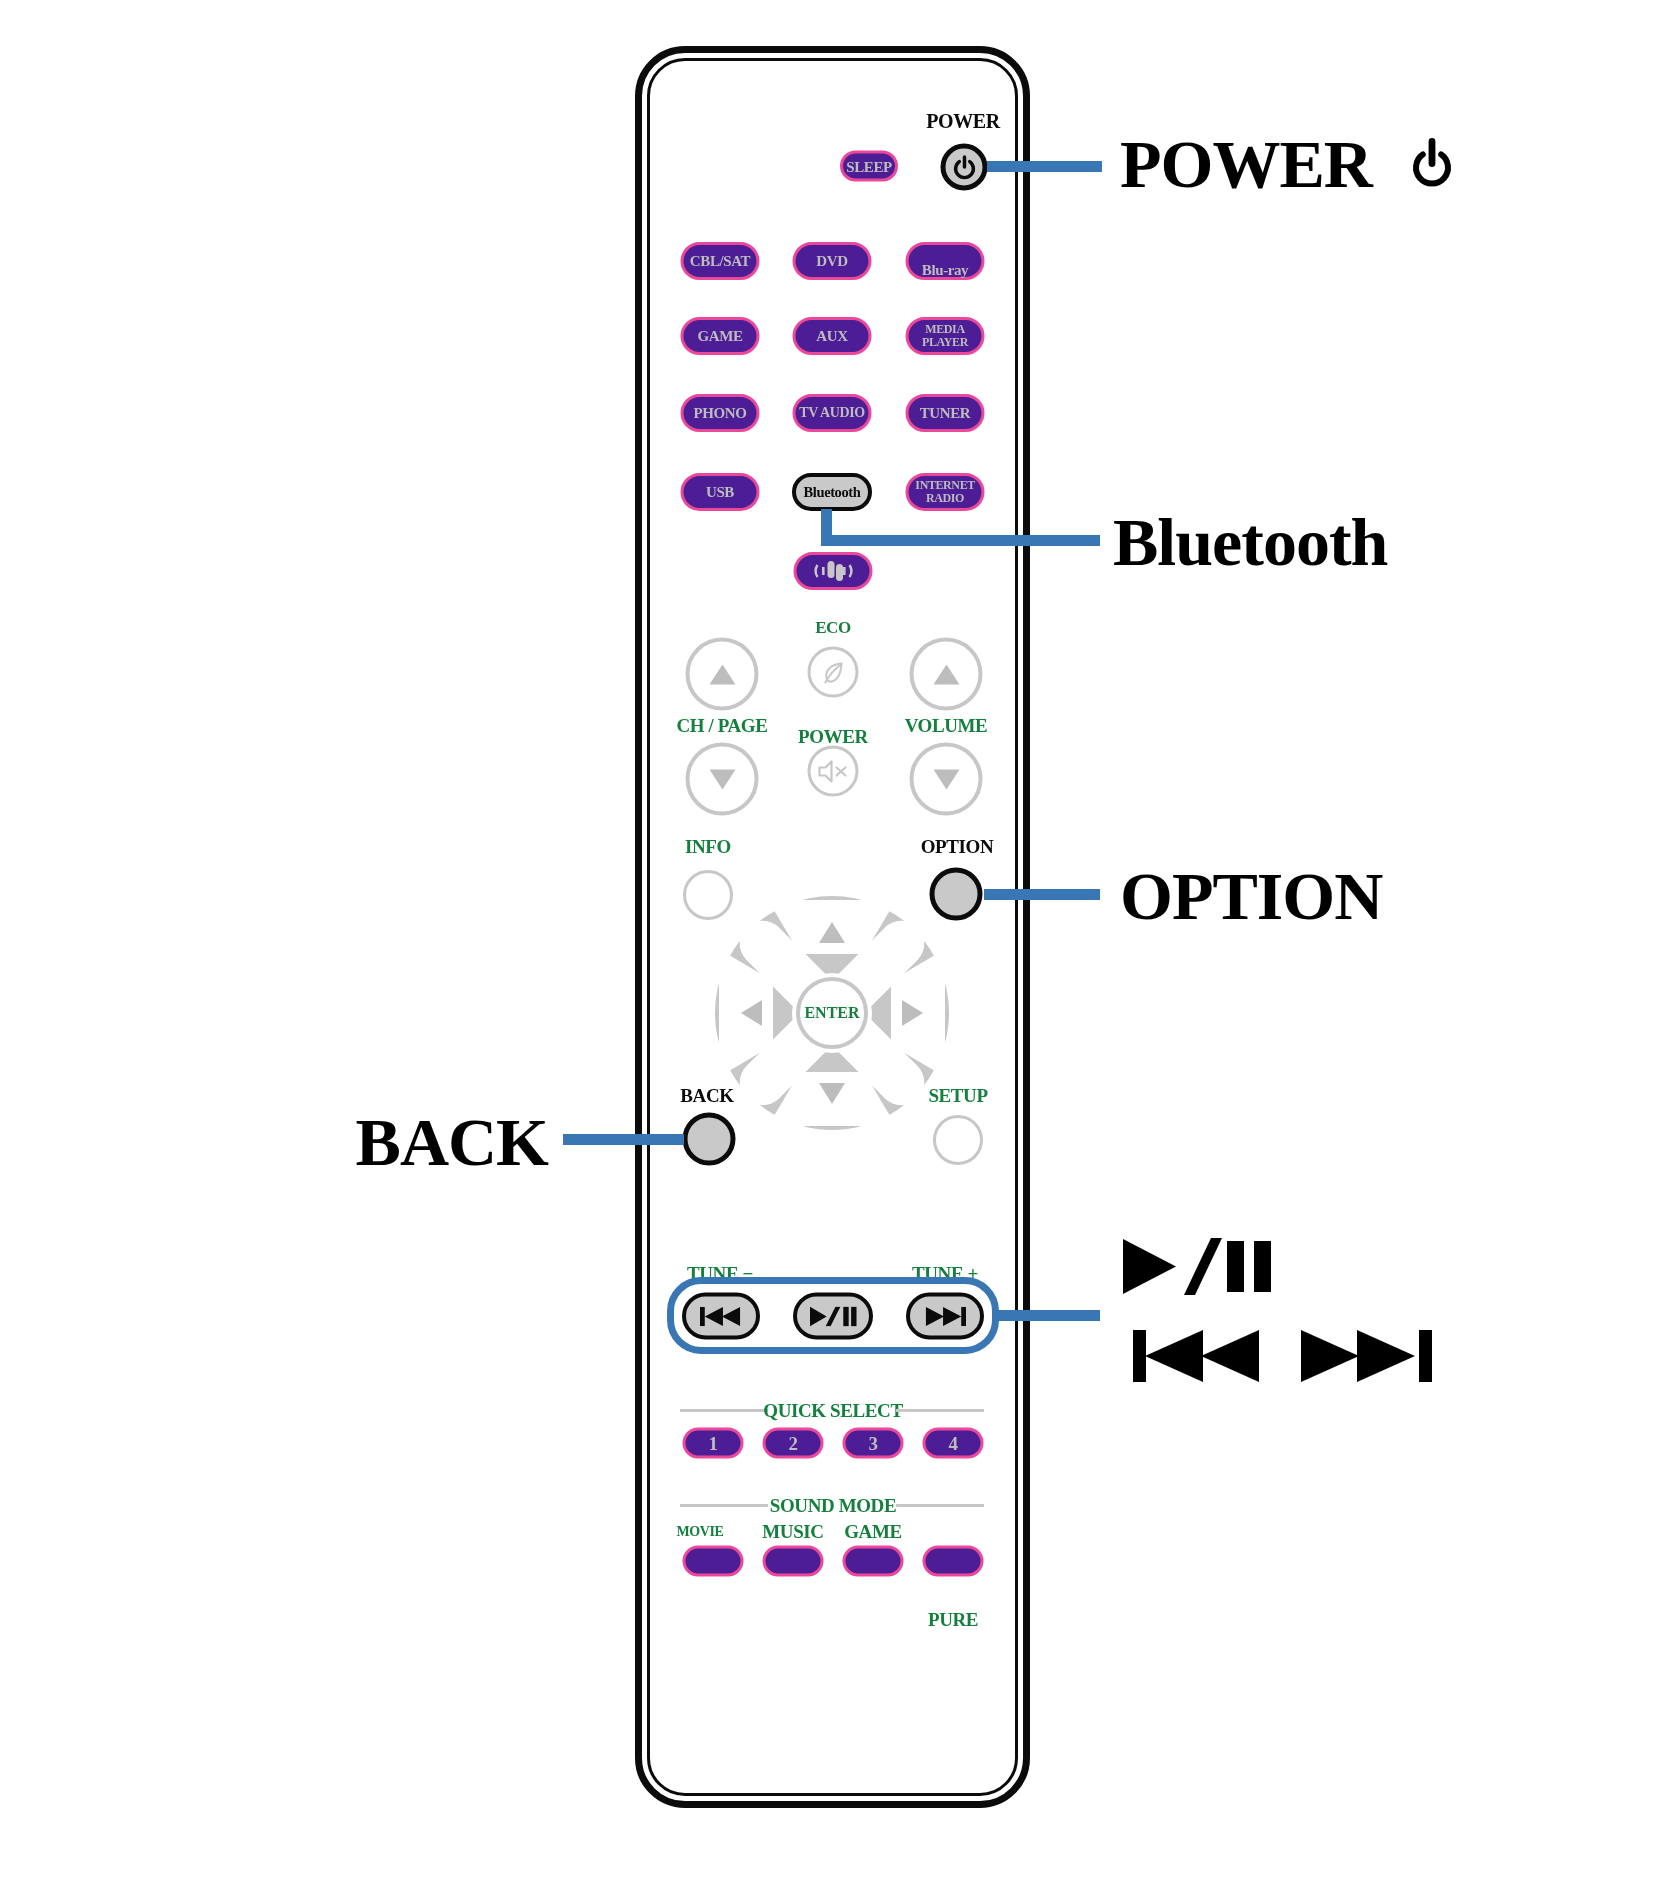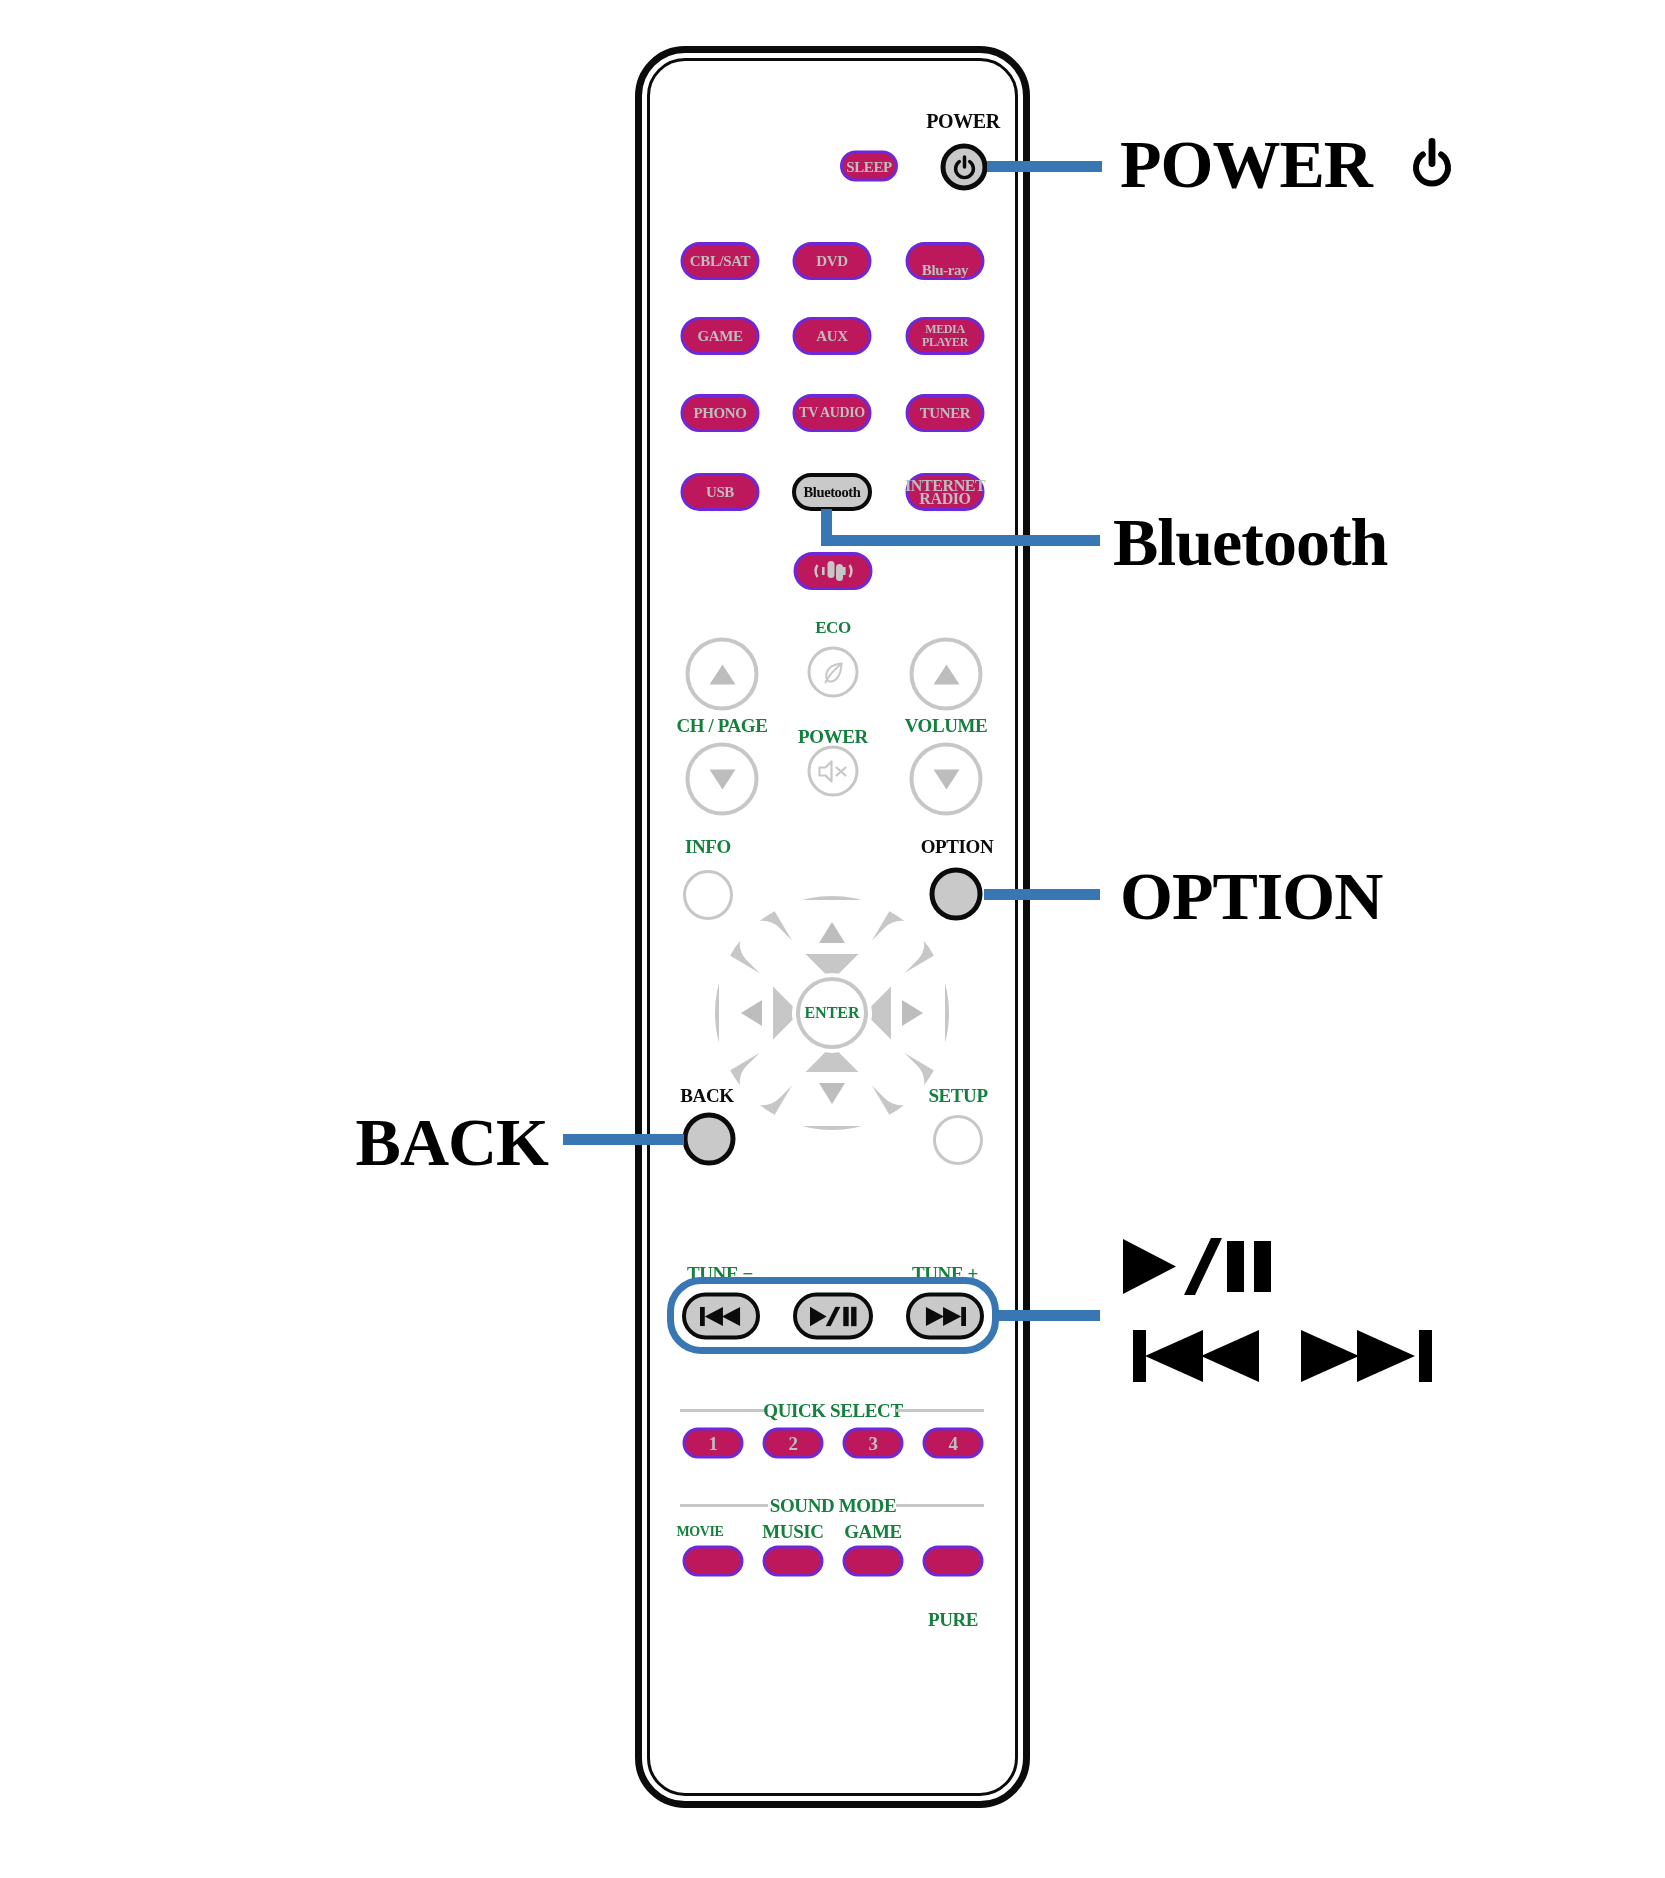--- a/index.html
+++ b/index.html
@@ -5,21 +5,21 @@
   html,body{margin:0;padding:0;background:#fff;}
   .canvas{position:relative;width:1665px;height:1878px;background:#ffffff;
           font-family:Liberation Serif, serif;overflow:hidden;}
   .ctr{position:absolute;transform:translate(-50%,-50%);box-sizing:border-box;}
   
   .remote-outer{position:absolute;left:635px;top:46px;width:395px;height:1762px;
                 border:7px solid #0b0b0b;border-radius:50px;background:#fff;box-sizing:border-box;}
   .remote-inner{position:absolute;left:5px;top:5px;right:5px;bottom:5px;
                 border:3px solid #0b0b0b;border-radius:38px;}
   
-  .pill{border:3px solid #6d28d9;border-radius:20px;background:#be185d;color:#bdbdbd;
+  .pill{border:3px solid #ec4899;border-radius:20px;background:#4c1d95;color:#bdbdbd;
         display:flex;align-items:center;justify-content:center;text-align:center;
         font-weight:bold;font-size:15px;letter-spacing:-0.4px;line-height:14px;white-space:pre-line;}
   .pill.hl{background:#c9c9c9;border:4px solid #0b0b0b;color:#0b0b0b;}
   .circ{border:3px solid #c7c7c7;border-radius:50%;background:#fff;
         display:flex;align-items:center;justify-content:center;}
   .bigcirc{border-width:4px;}
   .keybtn{background:#c9c9c9;border:5px solid #0b0b0b;border-radius:50%;}
   .lbl{color:#15803d;font-weight:bold;white-space:nowrap;letter-spacing:-0.4px;}
   .lbl.dark{color:#0b0b0b;}
   .tri-up{width:0;height:0;border-left:13px solid transparent;border-right:13px solid transparent;
@@ -69,21 +69,21 @@
   <div class="ctr pill" style="left:720px;top:336px;width:79px;height:38px;"><span>GAME</span></div>
   <div class="ctr pill" style="left:832px;top:336px;width:79px;height:38px;"><span>AUX</span></div>
   <div class="ctr pill" style="left:945px;top:336px;width:79px;height:38px;font-size:12px;line-height:13px;padding:0 10px;"><span>MEDIA PLAYER</span></div>
 
   <div class="ctr pill" style="left:720px;top:413px;width:79px;height:38px;"><span>PHONO</span></div>
   <div class="ctr pill" style="left:832px;top:413px;width:79px;height:38px;font-size:14px;"><span>TV AUDIO</span></div>
   <div class="ctr pill" style="left:945px;top:413px;width:79px;height:38px;"><span>TUNER</span></div>
 
   <div class="ctr pill" style="left:720px;top:492px;width:79px;height:38px;"><span>USB</span></div>
   <div class="ctr pill hl" style="left:832px;top:492px;width:80px;height:38px;font-size:14.5px;"><span>Bluetooth</span></div>
-  <div class="ctr pill" style="left:945px;top:492px;width:79px;height:38px;font-size:16px;line-height:13px;padding:0 8px;"><span>INTERNET RADIO</span></div>
+  <div class="ctr pill" style="left:945px;top:492px;width:79px;height:38px;font-size:12px;line-height:13px;padding:0 8px;"><span>INTERNET RADIO</span></div>
 
   <div class="bline" style="left:821px;top:509px;width:11px;height:31px;"></div>
   <div class="bline" style="left:821px;top:535px;width:279px;height:11px;"></div>
   <div class="callout" style="left:1113px;top:542px;">Bluetooth</div>
 
   <div class="ctr pill" style="left:833px;top:571px;width:79px;height:38px;">
     <svg width="46" height="26" viewBox="0 0 46 26">
       <path d="M7 7 a11 11 0 0 0 0 12" fill="none" stroke="#c7c7c7" stroke-width="2.4"></path>
       <rect x="11.5" y="9" width="2.6" height="8" fill="#c7c7c7"></rect>
       <rect x="17" y="3" width="7" height="17" rx="3.5" fill="#c7c7c7"></rect>

